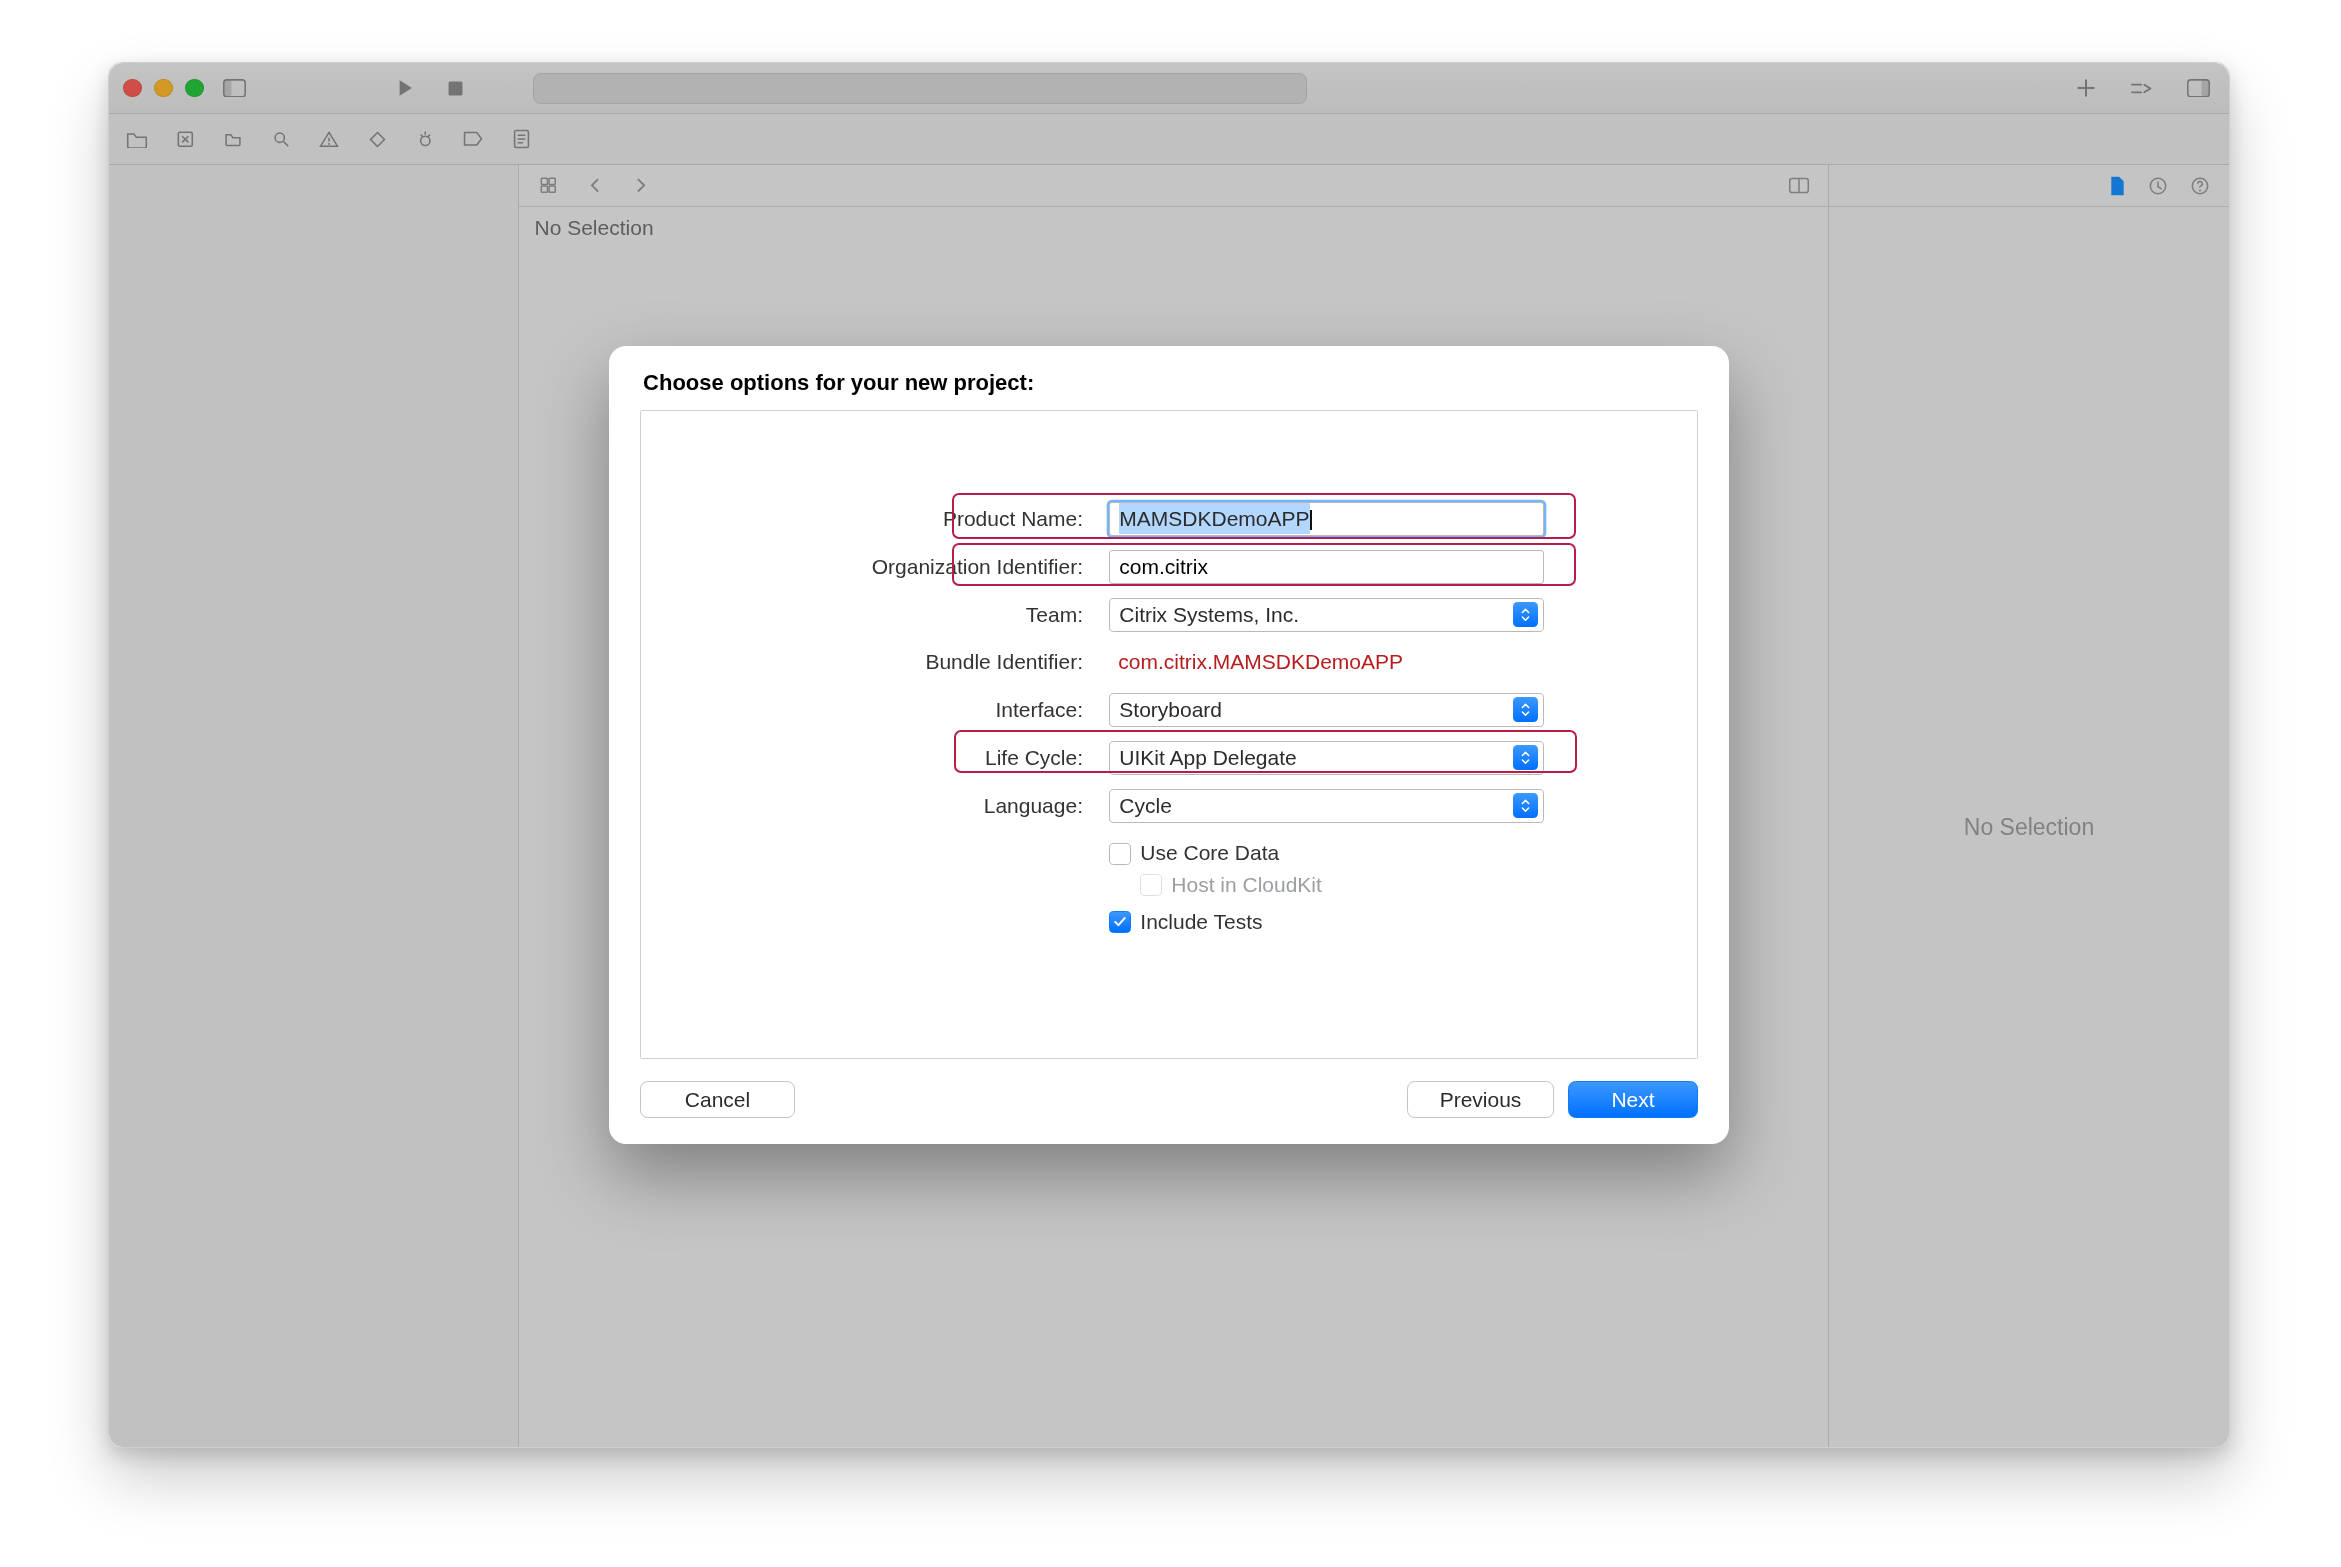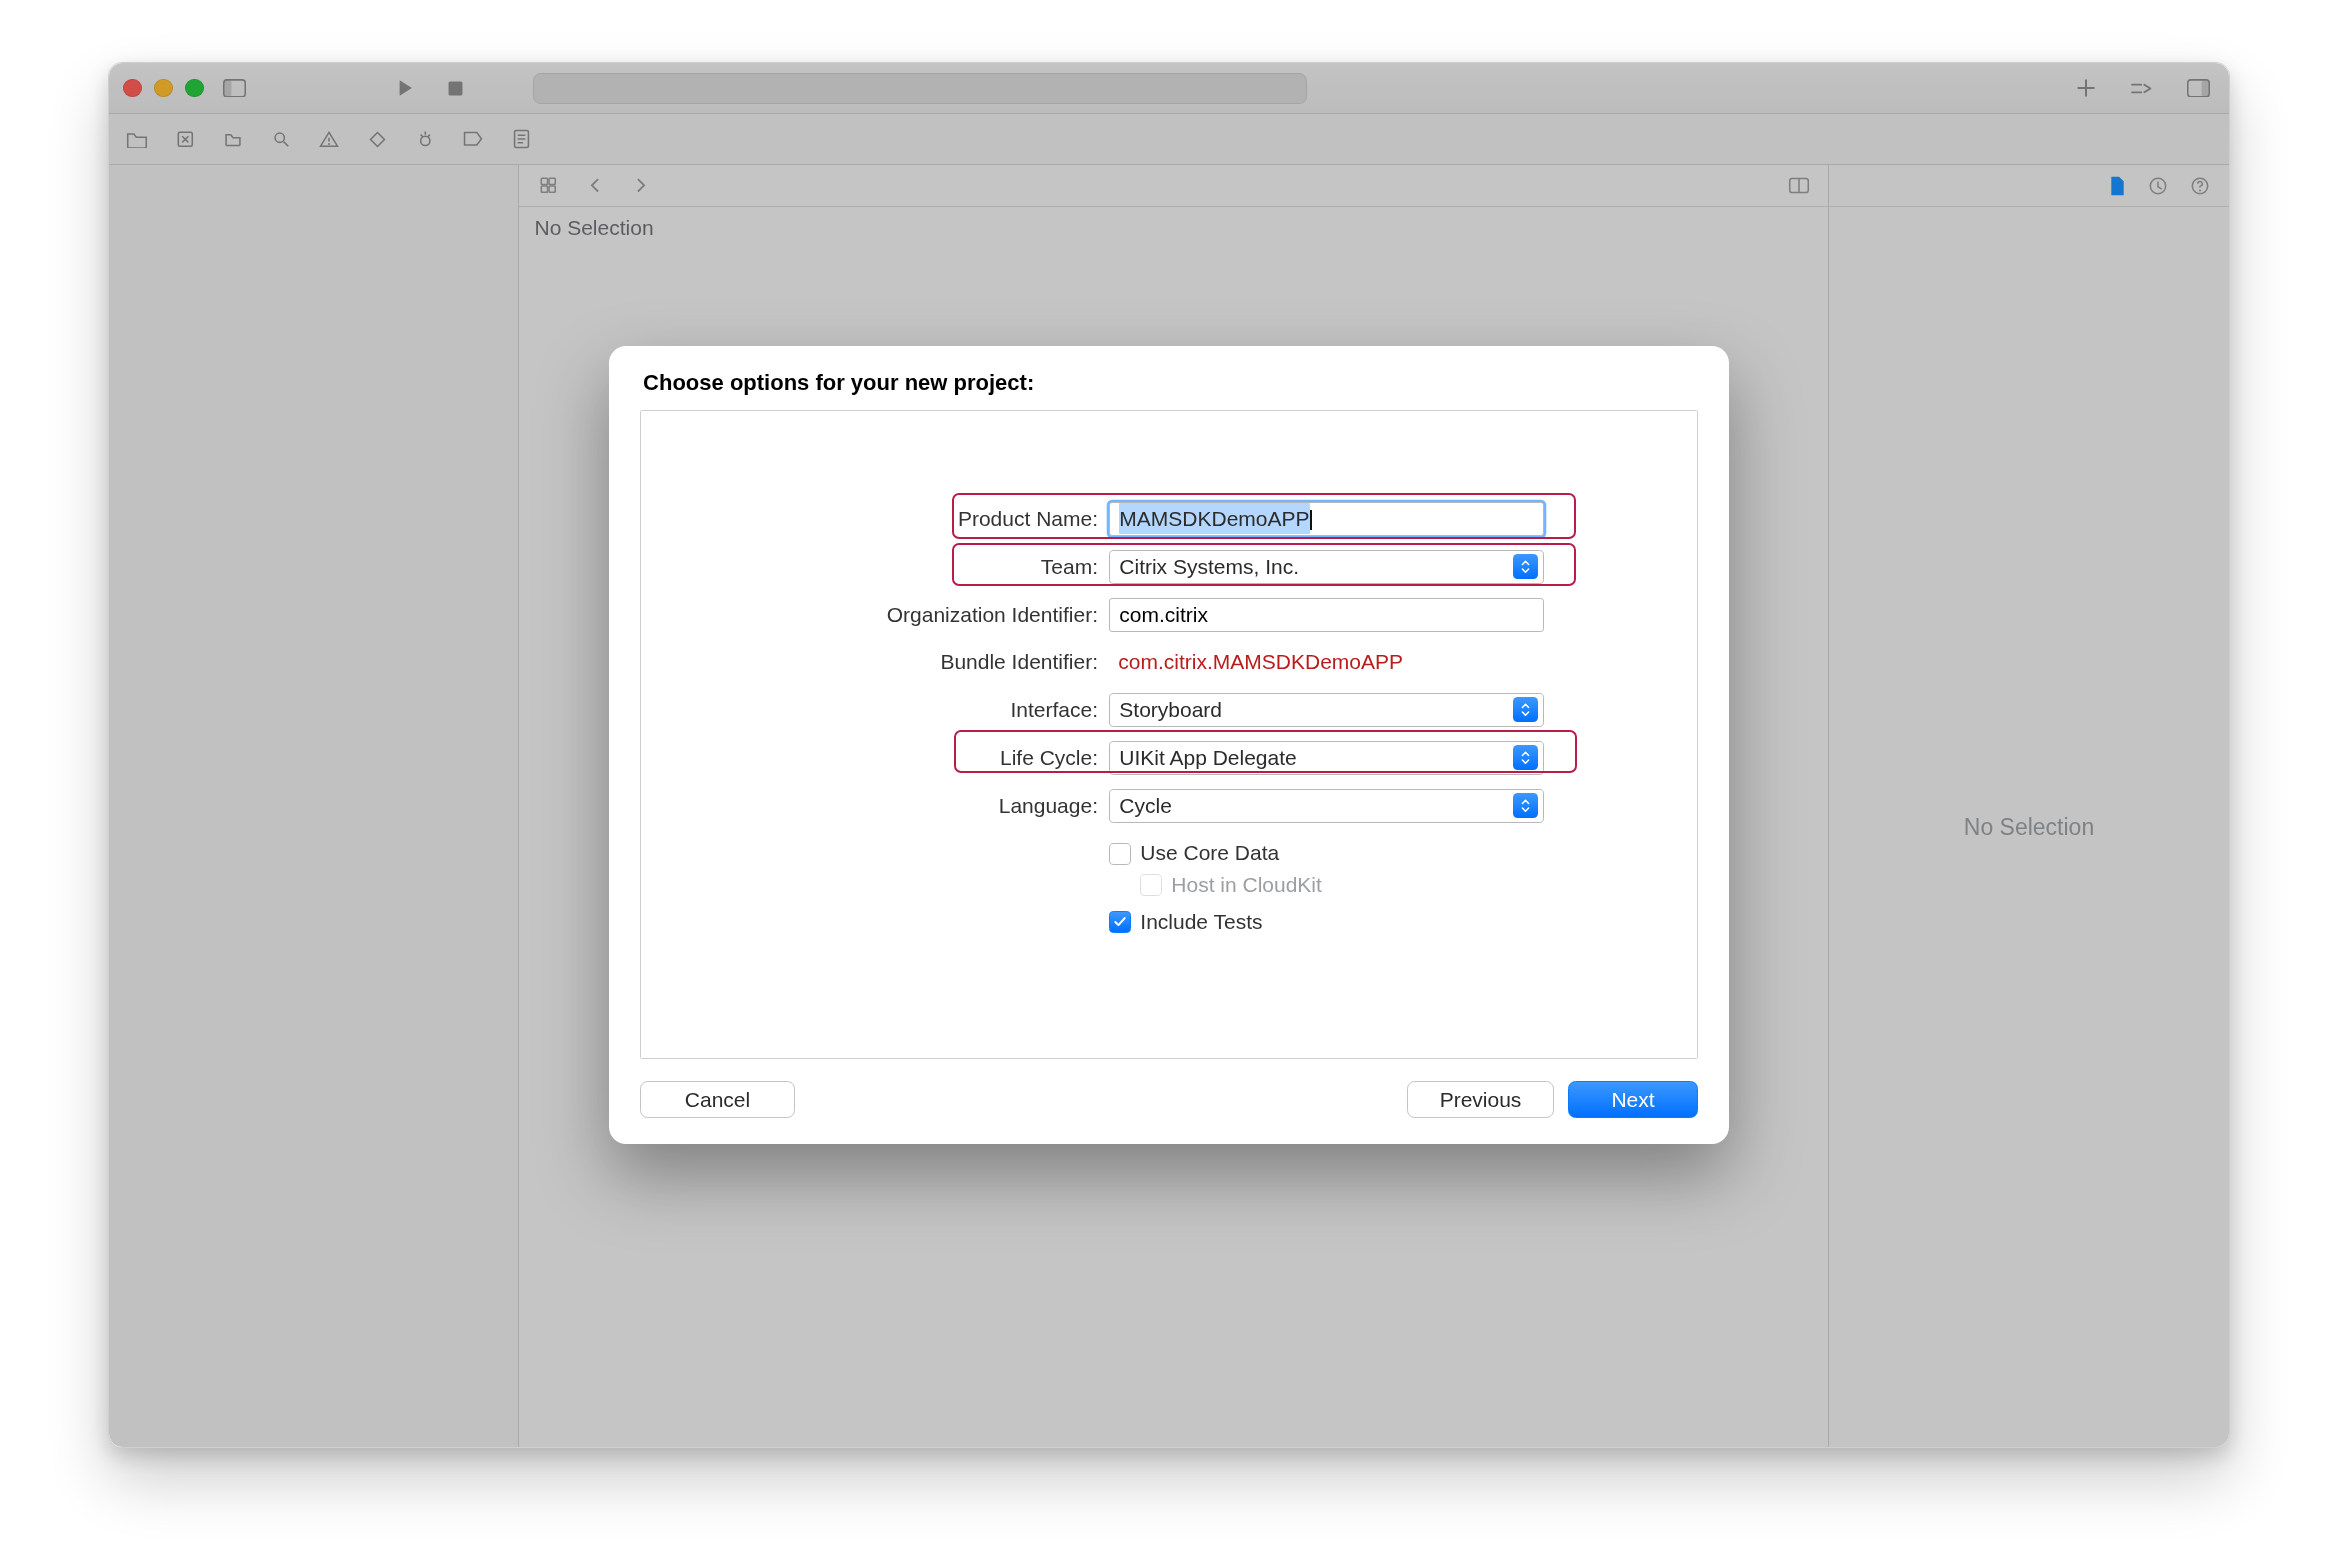--- a/index.html
+++ b/index.html
@@ -60,21 +60,21 @@
     position:absolute;left:50%;transform:translateX(-50%);top:283px;
     width:1120px;height:798px;background:var(--sheet);border-radius:17px;
     box-shadow:0 31px 70px rgba(0,0,0,0.35);
     display:flex;flex-direction:column;padding:22px 31px 26px 31px
   }
   .sheet-title{font-size:22px;font-weight:600;color:#000000;padding:1.5px 3.1px 14px 3.1px}
   .sheet-box{flex:1;border:0.8px solid #cfcfcf;border-radius:1.5px;background:#fff;position:relative}
   .form{position:absolute;left:0;right:0;top:91px;display:flex;flex-direction:column;gap:14px}
   .row{display:flex;align-items:center}
   .row.chk{margin-top:4.6px}
-  .lbl{width:468px;text-align:right;color:#333;padding-right:11px;font-size:21px}
+  .lbl{width:468px;text-align:right;color:#333;padding-right:26px;font-size:21px}
   .ctrl{width:435px;position:relative}
   .static{color:#b91c1c;font-size:21px;padding:4.6px 9.3px}
   .input{width:100%;height:34px;border:0.8px solid var(--field-border);border-radius:3.1px;background:var(--field);padding:0 9.3px;font:inherit;font-size:21px;outline:none}
   .input.selected{box-shadow:0 0 0 2.3px rgba(0,122,255,.55)}
   .input .seltext{display:inline-block;background:#b3d7ff;padding:5px 0;border-radius:0.8px;line-height:1;font-size:21px}
   .input .caret{display:inline-block;width:1.5px;height:20px;background:#111;vertical-align:middle;margin-left:0.8px}
   .popupbtn{width:100%;height:34px;border:0.8px solid var(--field-border);border-radius:4.6px;background:var(--field);display:flex;align-items:center;justify-content:space-between;padding:0 4.6px 0 9.3px;font-size:21px}
   .popupbtn .caps{width:25px;height:25px;border-radius:4.6px;background:linear-gradient(#3d98ff,#0070ff);display:flex;align-items:center;justify-content:center}
   .checkbox{width:22px;height:22px;border:0.8px solid #b7b7b7;border-radius:4.6px;background:#fff;display:inline-flex;align-items:center;justify-content:center;margin-right:9.3px;vertical-align:middle}
   .checkbox.checked{background:linear-gradient(#3d98ff,#0070ff);border-color:#0a7aff}
@@ -270,36 +270,36 @@
           <div class="row">
             <div class="lbl">Product Name:</div>
             <div class="ctrl">
               <div class="input selected">
                 <span class="seltext">MAMSDKDemoAPP</span><span class="caret"></span>
               </div>
             </div>
           </div>
 
           <div class="row">
+            <div class="lbl">Organization Identifier:</div>
+            <div class="ctrl"><input class="input" value="com.citrix" style=""></div>
+          </div>
+
+          <div class="row">
             <div class="lbl">Team:</div>
             <div class="ctrl">
               <div class="popupbtn">
                 <span>Citrix Systems, Inc.</span>
                 <span class="caps">
                     <svg width="11" height="15.5" viewBox="0 0 14 20">
                       <path d="M3 7l4-4 4 4M3 13l4 4 4-4" fill="none" stroke="#fff" stroke-width="2" stroke-linecap="round" stroke-linejoin="round"></path>
                     </svg>
                   </span>
               </div>
             </div>
-          </div>
-
-          <div class="row">
-            <div class="lbl">Organization Identifier:</div>
-            <div class="ctrl"><input class="input" value="com.citrix" style=""></div>
           </div>
 
           <div class="row">
             <div class="lbl">Bundle Identifier:</div>
             <div class="ctrl static">com.citrix.MAMSDKDemoAPP</div>
           </div>
 
           <div class="row">
             <div class="lbl">Interface:</div>
             <div class="ctrl">

